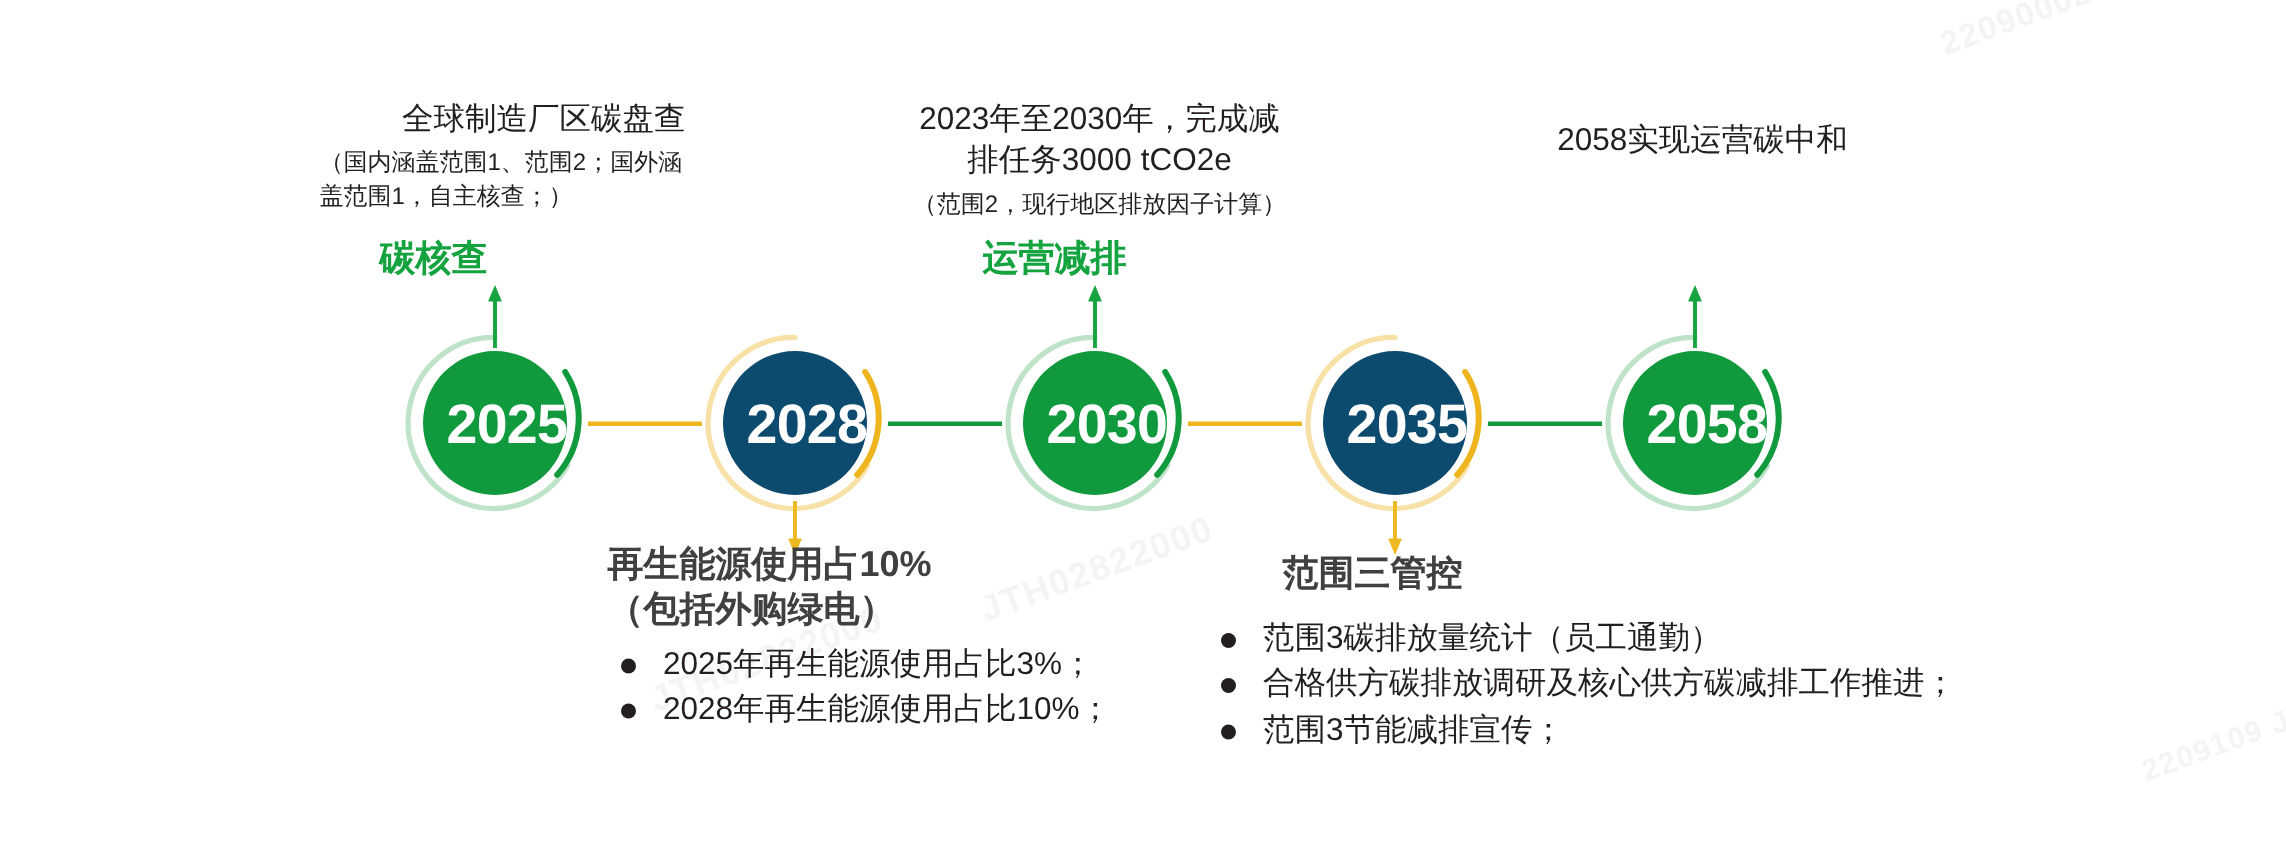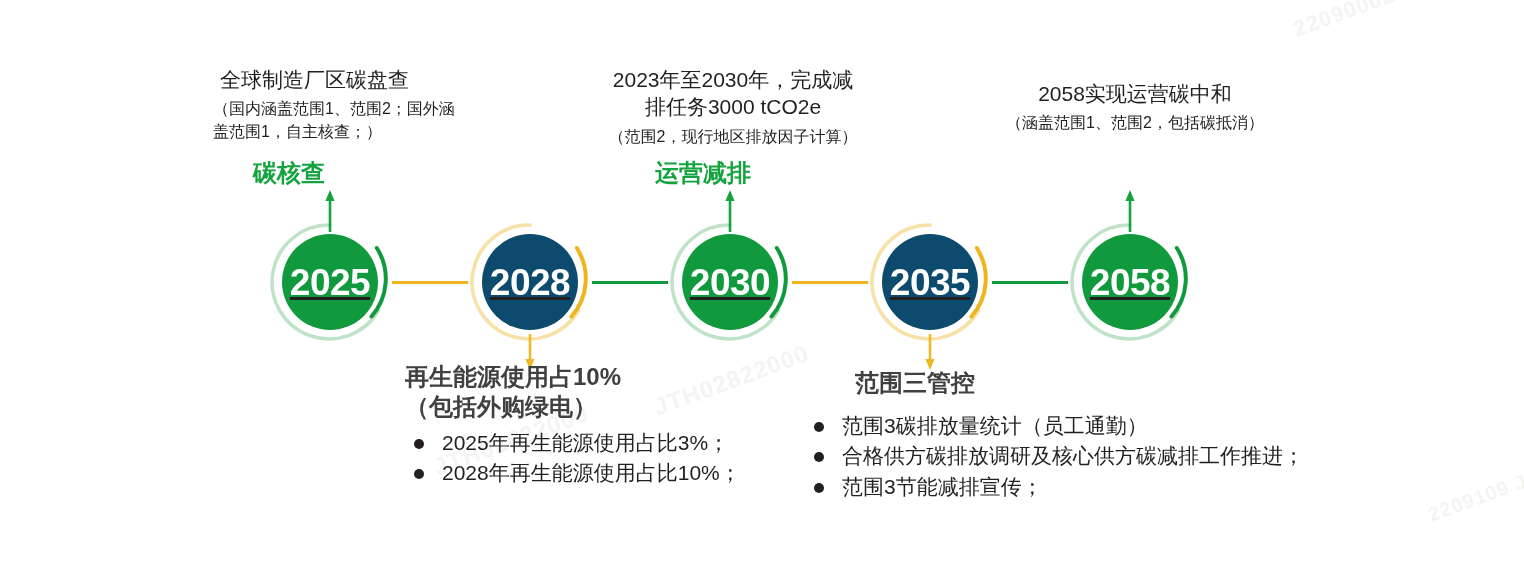--- a/index.html
+++ b/index.html
@@ -63,22 +63,21 @@
   }
   .disc {
     position: absolute;
     left: 14px;
     top: 14px;
     width: 96px;
     height: 96px;
     border-radius: 50%;
     display: flex;
     align-items: center;
-    justify-content: center;
-    text-decoration: underline;
+    justify-content: flex-end;
   }
   .disc.green { background: #119a3d; }
   .disc.yellow { background: #0c4a6e; }
   .year {
     font-size: 37px;
     font-weight: 700;
     color: #ffffff;
     letter-spacing: -0.5px;
     line-height: 1;
     font-family: "Liberation Sans", "DejaVu Sans", sans-serif;
@@ -146,34 +145,33 @@
 <body>
 
 <div id="stage">
 
   <div class="wm" style="left:650px; top:395px; transform:rotate(-20deg); font-size:24px;">JTH02822000</div>
   <div class="wm" style="left:1290px; top:18px; transform:rotate(-20deg); font-size:22px;">22090002</div>
   <div class="wm" style="left:430px; top:455px; transform:rotate(-20deg); font-size:24px;">JTH02822000</div>
   <div class="wm" style="left:1425px; top:505px; transform:rotate(-20deg); font-size:20px;">2209109 JT</div>
 
   <div class="top-head" style="left:205px; top:66px; width:300px;">
-    <div class="t1" style="text-align:left; padding-left:15px;">全球制造厂区碳盘查</div>
+    <div class="t1" style="text-align:center; padding-left:15px;">全球制造厂区碳盘查</div>
     <div class="t2" style="text-align:left; padding-left:8px;">（国内涵盖范围1、范围2；国外涵
 盖范围1，自主核查；）</div>
   </div>
 
   <div class="top-head" style="left:578px; top:66px; width:310px;">
     <div class="t1">2023年至2030年，完成减
 排任务3000 tCO2e</div>
     <div class="t2">（范围2，现行地区排放因子计算）</div>
   </div>
 
   <div class="top-head" style="left:985px; top:80px; width:300px;">
     <div class="t1">2058实现运营碳中和</div>
-    <div class="t2">（涵盖范围1、范围2，包括碳抵消）</div>
   </div>
 
   <div class="seg yellow" style="left:383px; width:122px;"></div>
   <div class="seg green" style="left:583px; width:122px;"></div>
   <div class="seg yellow" style="left:783px; width:122px;"></div>
   <div class="seg green" style="left:983px; width:122px;"></div>
 
   <div class="node-dot yellow" style="left:497px;"></div>
   <div class="node-dot green" style="left:697px;"></div>
   <div class="node-dot yellow" style="left:897px;"></div>

